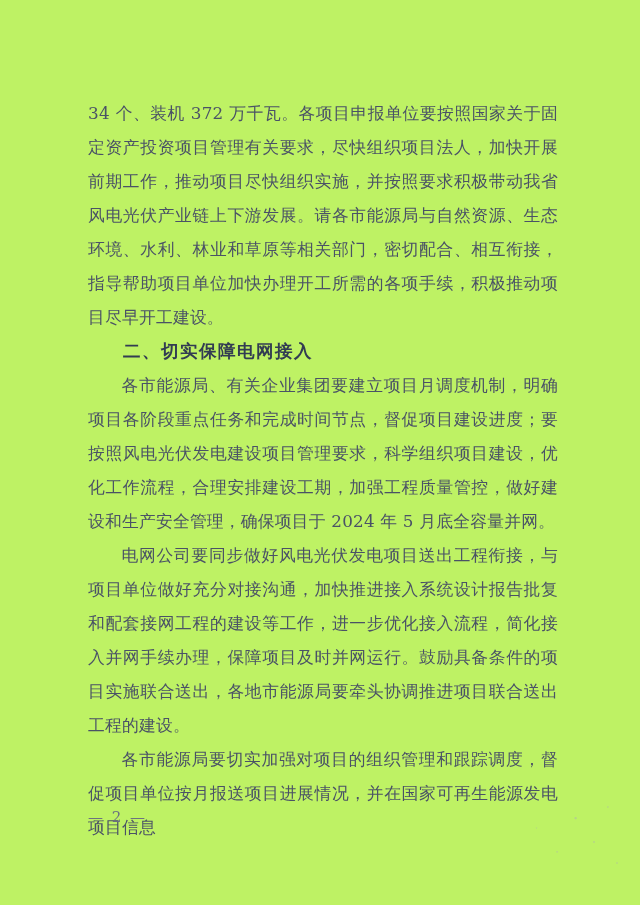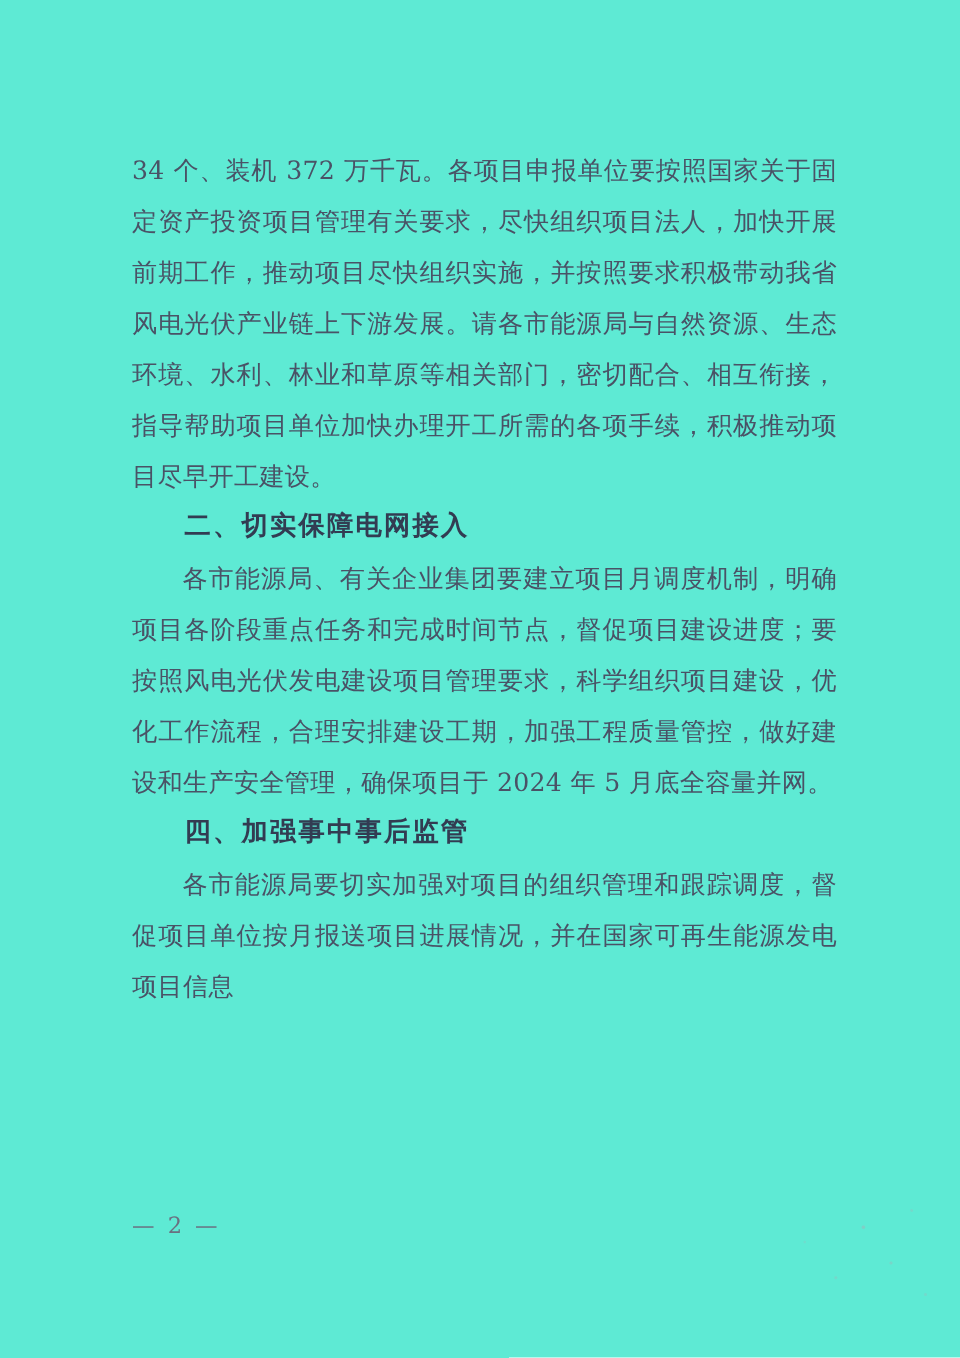--- a/index.html
+++ b/index.html
@@ -4,21 +4,21 @@
 <style>
   html, body {
     margin: 0;
     padding: 0;
     background: #ffffff;
   }
   .sheet {
     position: relative;
     width: 640px;
     height: 905px;
-    background: #5eead4;
+    background: #bef264;
     overflow: hidden;
   }
   
   .scan-noise {
     position: absolute;
     right: 0;
     bottom: 0;
     width: 230px;
     height: 140px;
     background-image:
@@ -77,22 +77,22 @@
 
   <div class="content">
 
     <p class="body-paragraph">34 个、装机 372 万千瓦。各项目申报单位要按照国家关于固定资产投资项目管理有关要求，尽快组织项目法人，加快开展前期工作，推动项目尽快组织实施，并按照要求积极带动我省风电光伏产业链上下游发展。请各市能源局与自然资源、生态环境、水利、林业和草原等相关部门，密切配合、相互衔接，指导帮助项目单位加快办理开工所需的各项手续，积极推动项目尽早开工建设。</p>
 
     <h2 class="section-heading">二、切实保障电网接入</h2>
 
     <p class="body-paragraph indented">各市能源局、有关企业集团要建立项目月调度机制，明确项目各阶段重点任务和完成时间节点，督促项目建设进度；要按照风电光伏发电建设项目管理要求，科学组织项目建设，优化工作流程，合理安排建设工期，加强工程质量管控，做好建设和生产安全管理，确保项目于 2024 年 5 月底全容量并网。</p>
 
 
+    <p class="body-paragraph indented">电网公司要同步做好风电光伏发电项目送出工程衔接，与项目单位做好充分对接沟通，加快推进接入系统设计报告批复和配套接网工程的建设等工作，进一步优化接入流程，简化接入并网手续办理，保障项目及时并网运行。鼓励具备条件的项目实施联合送出，各地市能源局要牵头协调推进项目联合送出工程的建设。</p>
 
-    <h2 class="section-heading">四、加强事中事后监管</h2>
 
     <p class="body-paragraph indented">各市能源局要切实加强对项目的组织管理和跟踪调度，督促项目单位按月报送项目进展情况，并在国家可再生能源发电项目信息</p>
 
   </div>
 
   <div class="page-footer">— 2 —</div>
 
   <div class="scan-noise"></div>
 
 </div>

